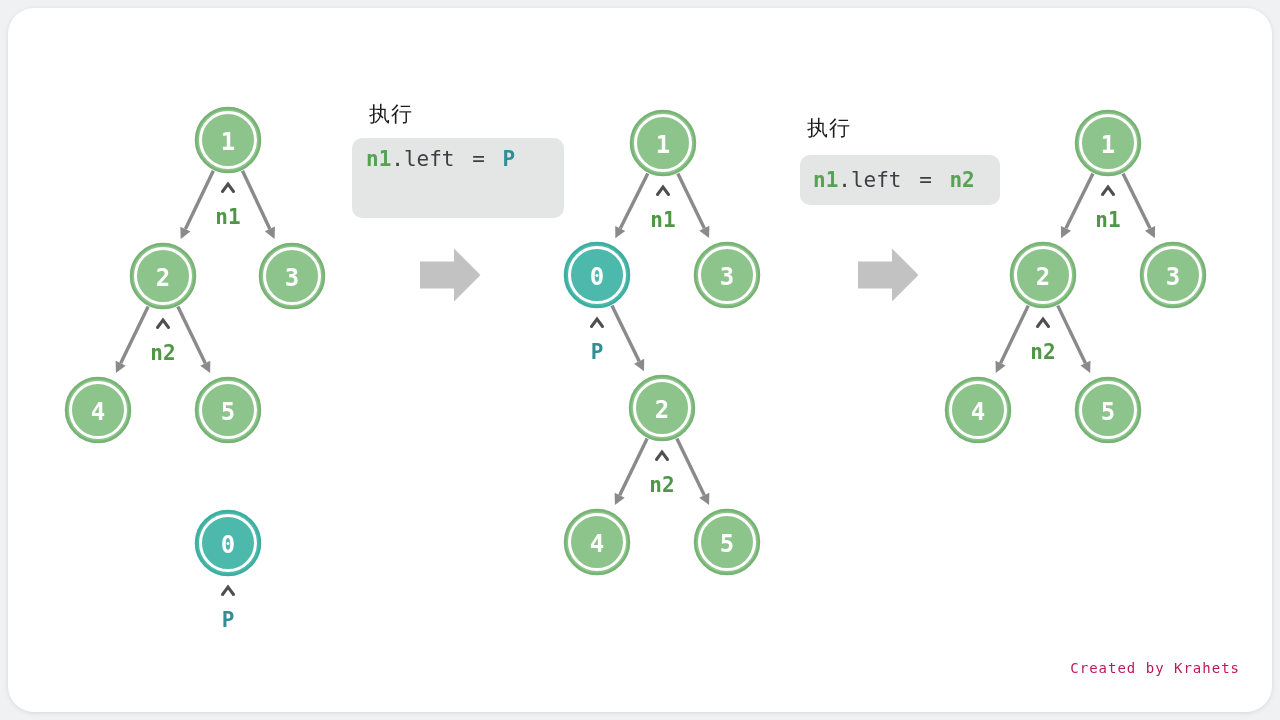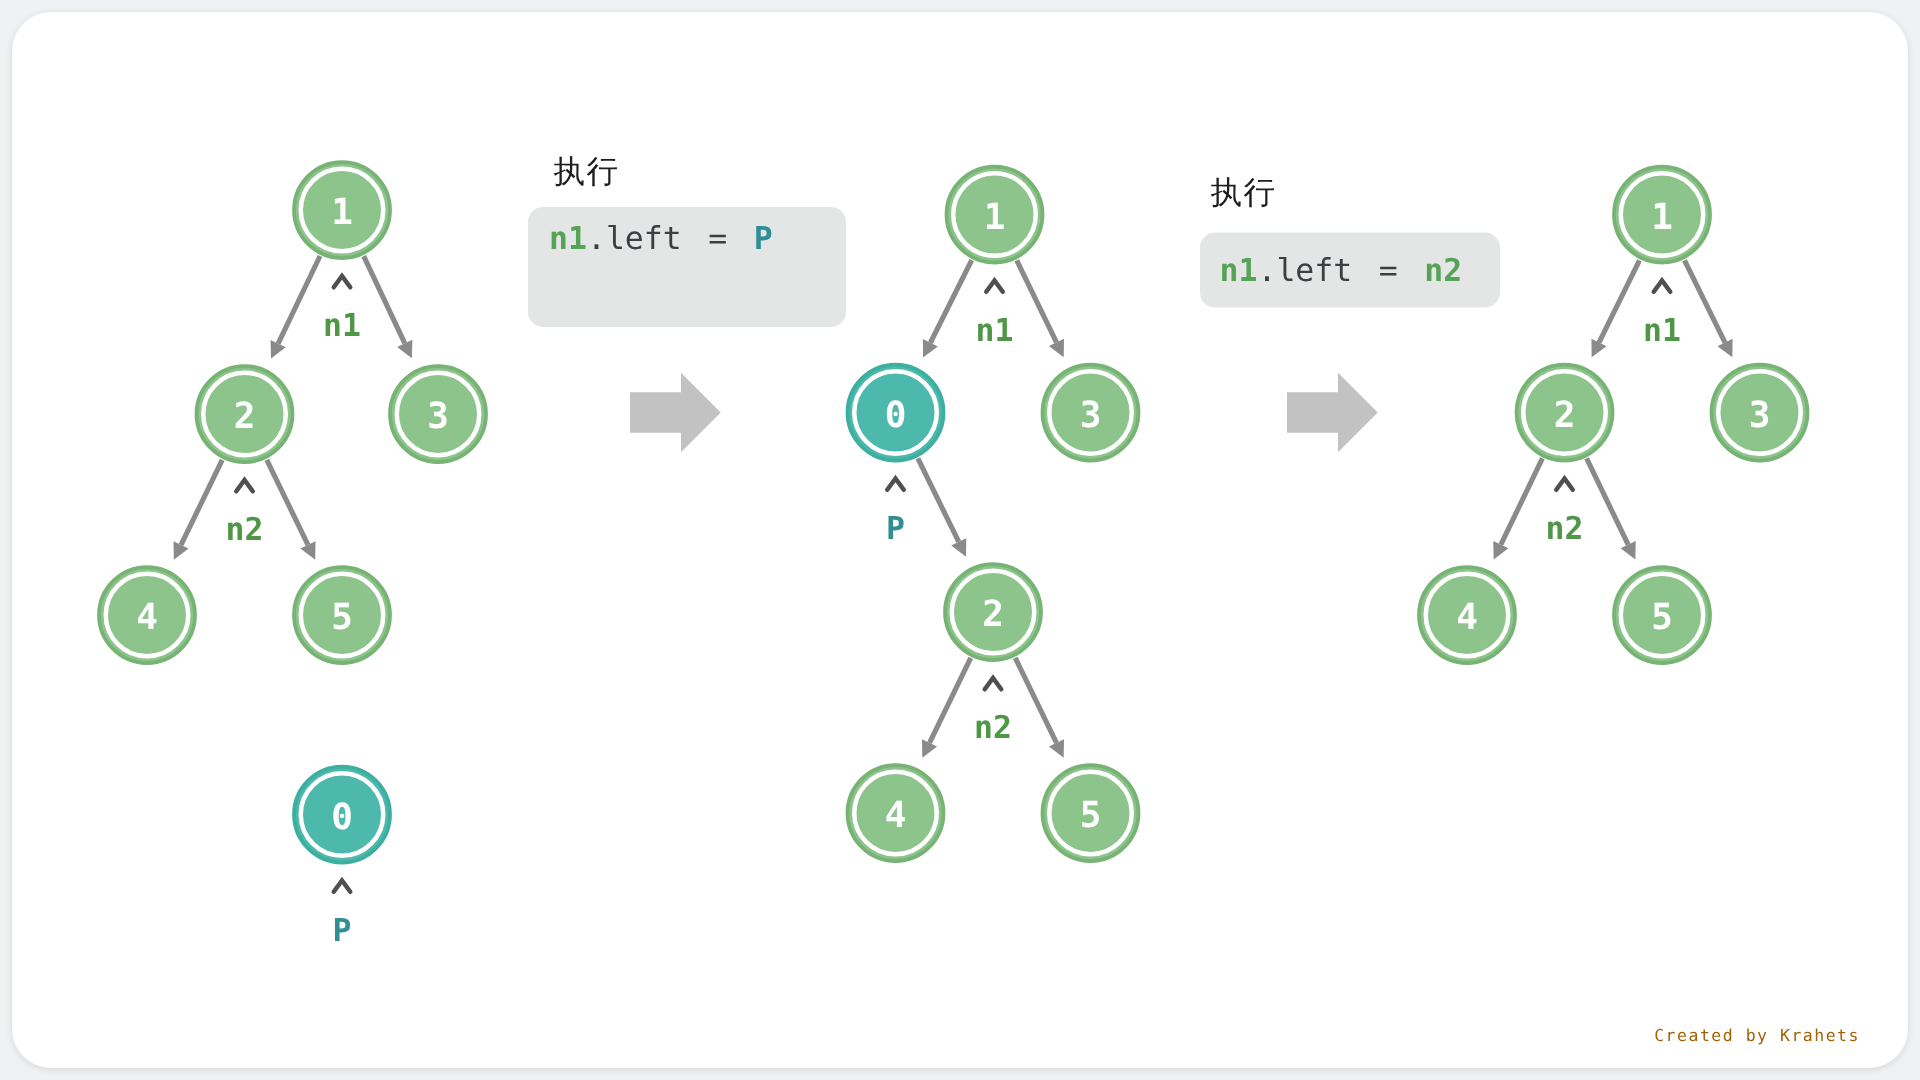--- a/index.html
+++ b/index.html
@@ -54,25 +54,25 @@
     left:800px; top:155px;
     width:200px; height:50px;
     padding:0 12px 0 13px;
     line-height:50px;
   }
   .tok-plain{color:var(--code-text);font-weight:500;}
   .tok-green{color:var(--code-green);font-weight:700;}
   .tok-teal{color:var(--code-teal);font-weight:700;}
   .footer-credit{
     position:absolute;
-    right:40px; top:684px;
+    right:40px; top:660px;
     font-family:"DejaVu Sans Mono", "Liberation Mono", monospace;
-    font-size:11px;
+    font-size:14px;
     letter-spacing:1px;
-    color:#a16207;
+    color:#be185d;
   }
 </style>
 </head>
 <body>
 
 <div class="card"></div>
 
 <svg id="tree-canvas" viewBox="0 0 1280 720" xmlns="http://www.w3.org/2000/svg">
   <path d="M420,261.5 H454 V248.5 L480.5,275 L454,301.5 V288.5 H420 Z" fill="var(--block-arrow)"></path>
   <path d="M858,261.5 H892 V248.5 L918.5,275 L892,301.5 V288.5 H858 Z" fill="var(--block-arrow)"></path>

